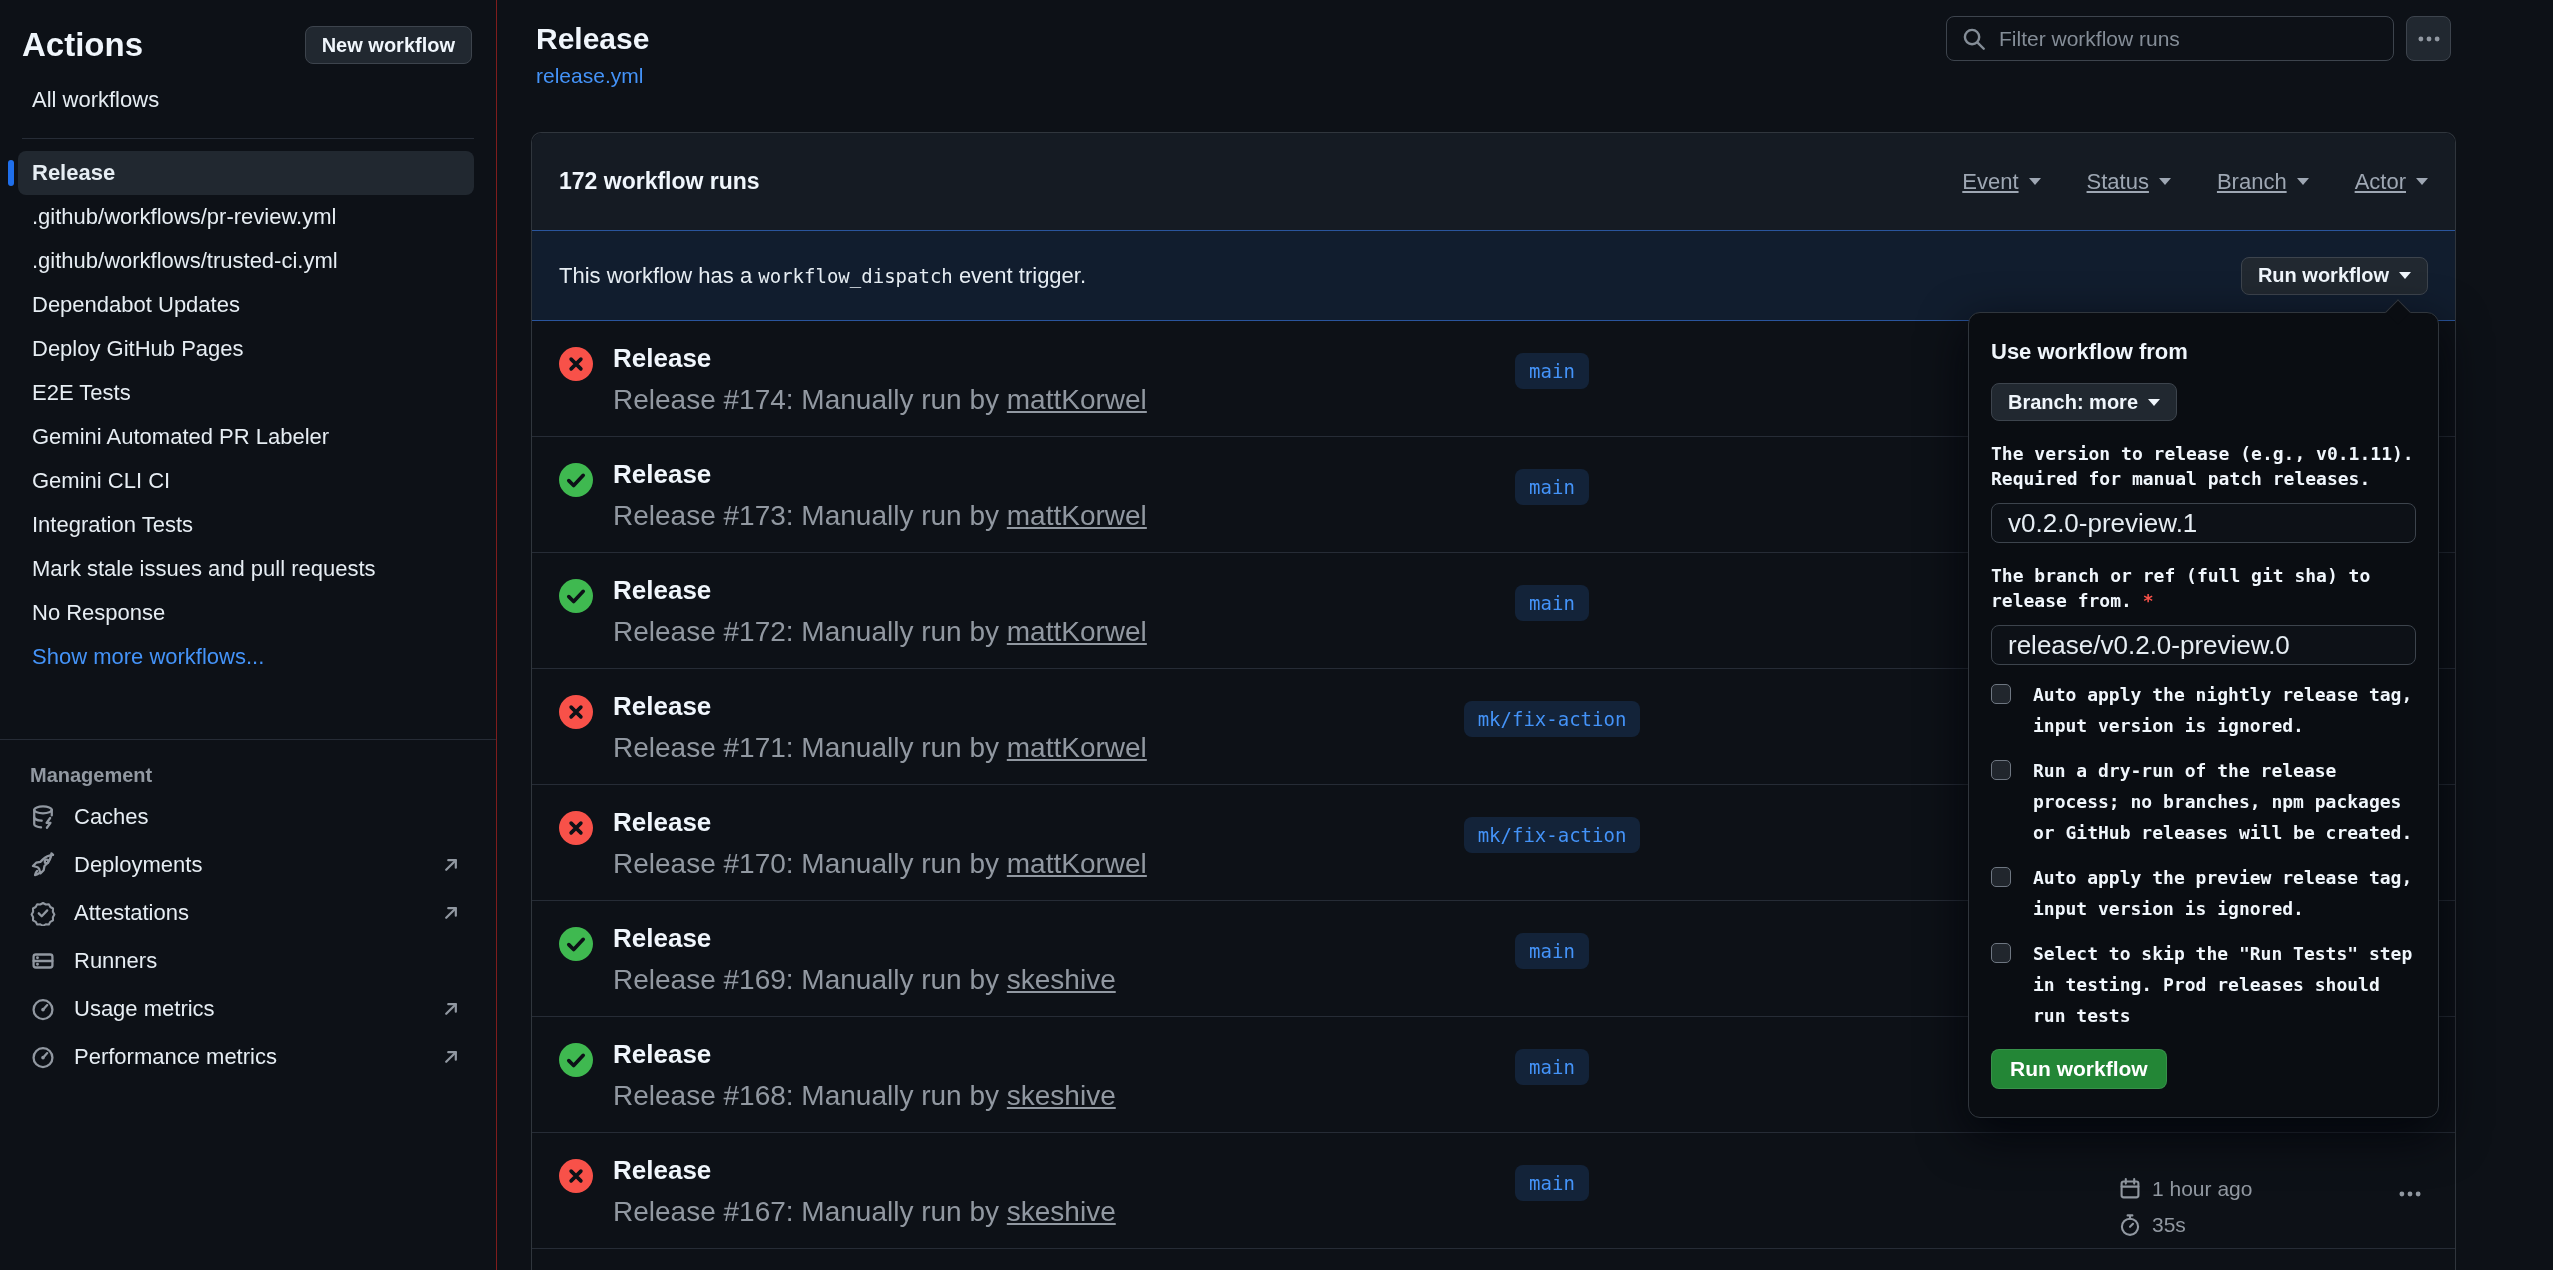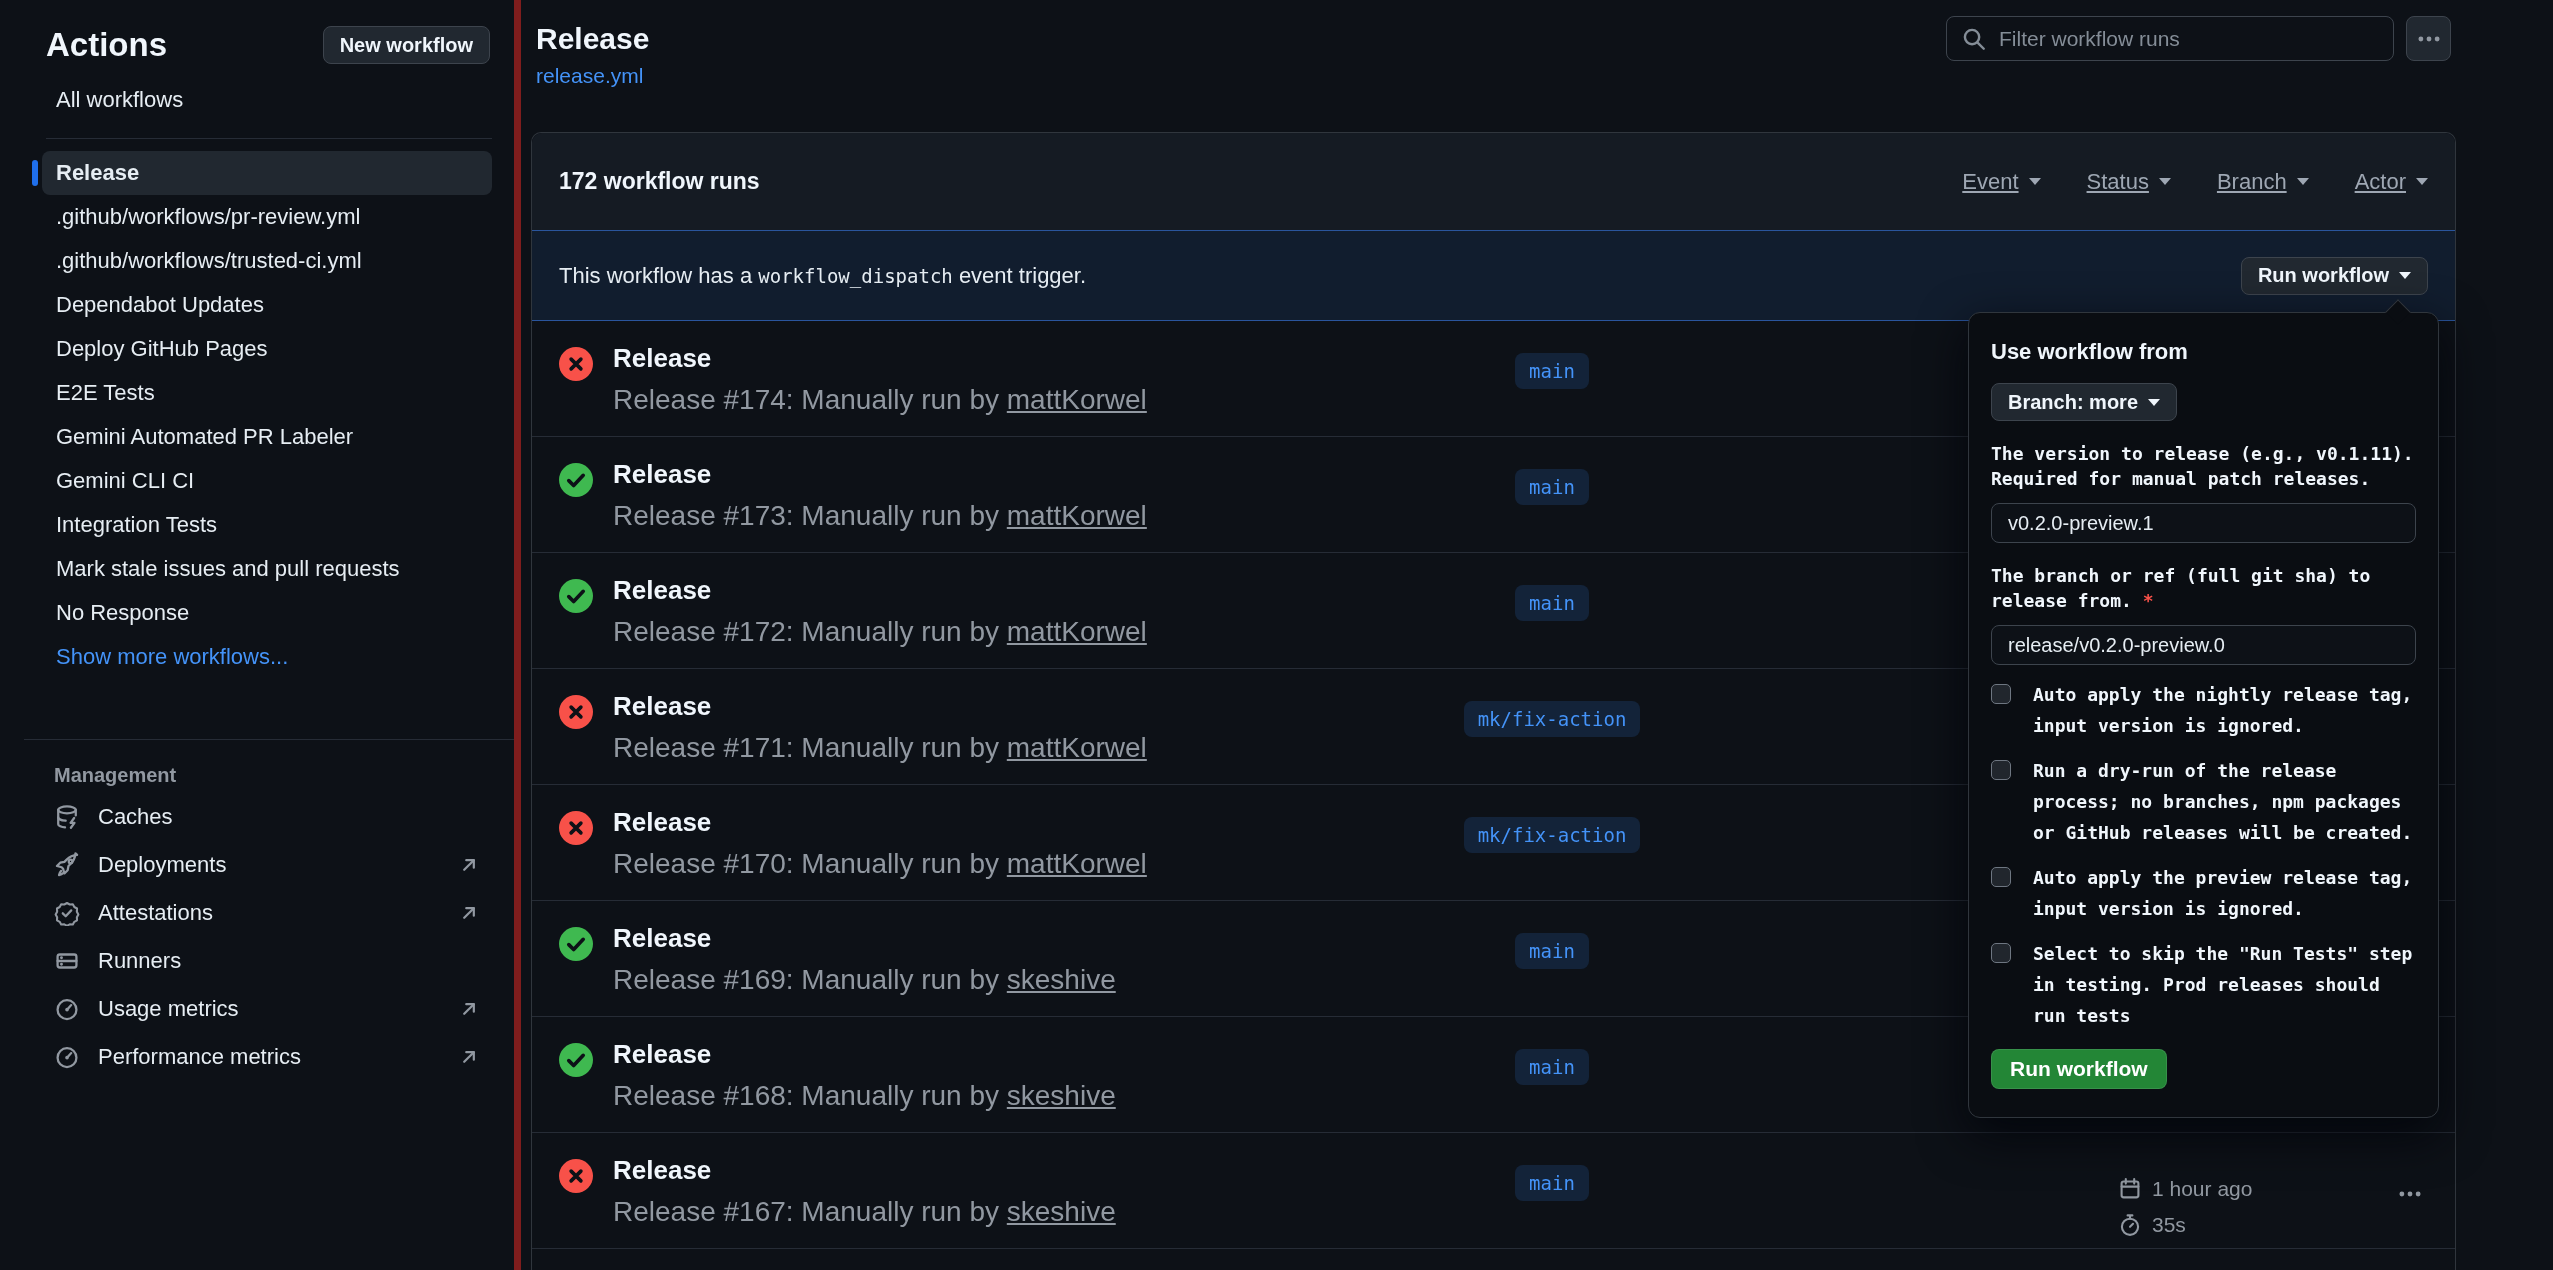--- a/index.html
+++ b/index.html
@@ -2,21 +2,21 @@
 <html><head>
 <meta charset="utf-8">
 <style>
   * { margin:0; padding:0; box-sizing:border-box; }
   html,body { background:#010409; }
   body { font-family:"Liberation Sans","DejaVu Sans",sans-serif; }
   .app { position:relative; width:2553px; height:1270px; background:#0d1117; overflow:hidden; color:#e6edf3; }
   .mono { font-family:"DejaVu Sans Mono","Liberation Mono",monospace; }
 
   
-  .sidebar { position:absolute; left:0; top:0; width:497px; height:100%; border-right:7px solid #7f1d1d;margin-left:24px; }
+  .sidebar { position:absolute; left:0; top:0; width:497px; height:100%; border-right:1px solid #7f1d1d; }
   .sb-head { display:flex; justify-content:space-between; align-items:center; padding:26px 24px 0 22px; }
   .sb-title { font-size:33px; font-weight:700; color:#f0f6fc; }
   .btn-secondary { display:inline-flex; align-items:center; gap:10px; height:38px; padding:0 16px;
     background:#212830; border:1px solid #3d444d; border-radius:8px; color:#f0f6fc;
     font-size:20px; font-weight:600; cursor:pointer; font-family:inherit; }
   .sb-nav { margin-top:14px; }
   .sb-item { position:relative; display:flex; align-items:center; margin:0 22px 0 18px; padding:0 14px;
     height:44px; border-radius:8px; font-size:22px; color:#e6edf3; text-decoration:none; cursor:pointer; }
   .sb-item.selected { background:#212830; font-weight:600; }
   .accent-bar { position:absolute; left:-10px; top:9px; width:6px; height:26px; border-radius:3px; background:#1f6feb; }
@@ -78,21 +78,21 @@
   .popover { position:absolute; left:1956px; top:312px; width:471px; height:806px; background:#0a0d12;
     border:1px solid #30363d; border-radius:12px; box-shadow:0 16px 48px rgba(1,4,9,0.85); z-index:10; padding:26px 22px 0 22px;margin-left:12px; }
   .popover-caret { position:absolute; top:-10px; left:420px; width:18px; height:18px; background:#0a0d12;
     border-left:1px solid #30363d; border-top:1px solid #30363d; transform:rotate(45deg); }
   .pop-heading { font-size:22px; font-weight:600; color:#f0f6fc; }
   .branch-select { margin-top:18px; }
   .pop-desc { margin-top:20px; font-family:"DejaVu Sans Mono","Liberation Mono",monospace; font-size:18px;
     font-weight:700; line-height:25px; color:#f0f6fc; }
   .req-star { color:#f85149; font-weight:700; }
   .pop-input { margin-top:12px; width:100%; height:40px; background:#0d1117; border:1px solid #3d444d;
-    border-radius:8px; color:#e6edf3; font-size:20px; padding:0 16px; font-family:inherit; outline:none; display:block; }
+    border-radius:8px; color:#e6edf3; font-size:26px; padding:0 16px; font-family:inherit; outline:none; display:block; }
   .pop-field { margin-top:4px; }
   .cb-row { margin-top:14px; display:flex; gap:22px; align-items:flex-start; }
   .cb-box { flex:none; width:20px; height:20px; margin-top:5px; background:#21262d; border:1px solid #6e7681;
     border-radius:5px; cursor:pointer; }
   .cb-label { width:392px; font-family:"DejaVu Sans Mono","Liberation Mono",monospace; font-size:18px;
     font-weight:700; line-height:31px; color:#f0f6fc; }
   .btn-green { margin-top:18px; display:inline-flex; align-items:center; height:40px; padding:0 18px;
     background:#238636; border:1px solid rgba(240,246,252,0.1); border-radius:8px; color:#ffffff;
     font-size:21px; font-weight:600; cursor:pointer; font-family:inherit; }
 </style>

